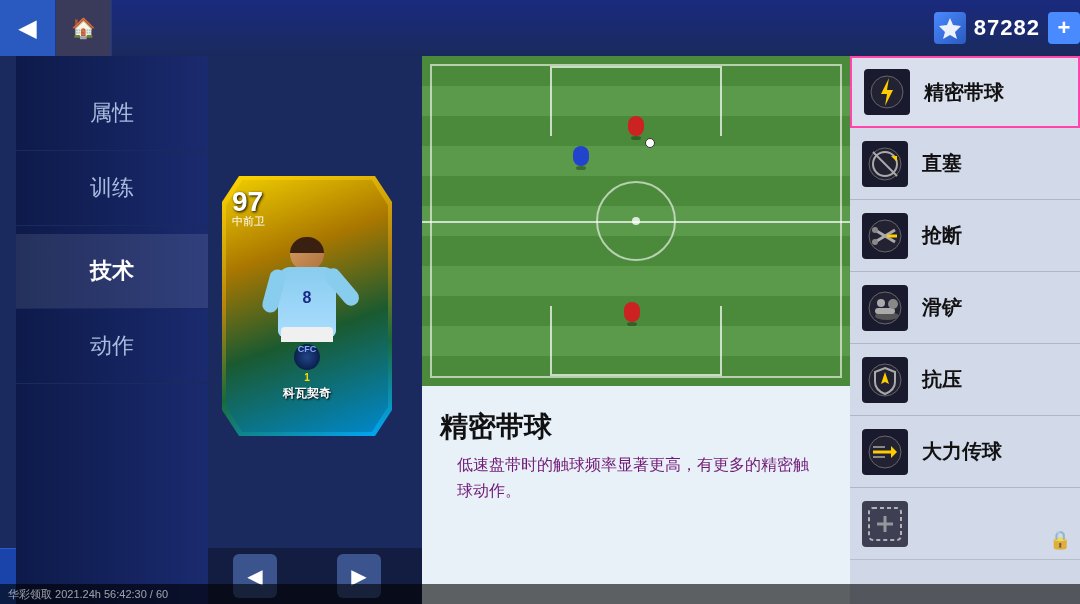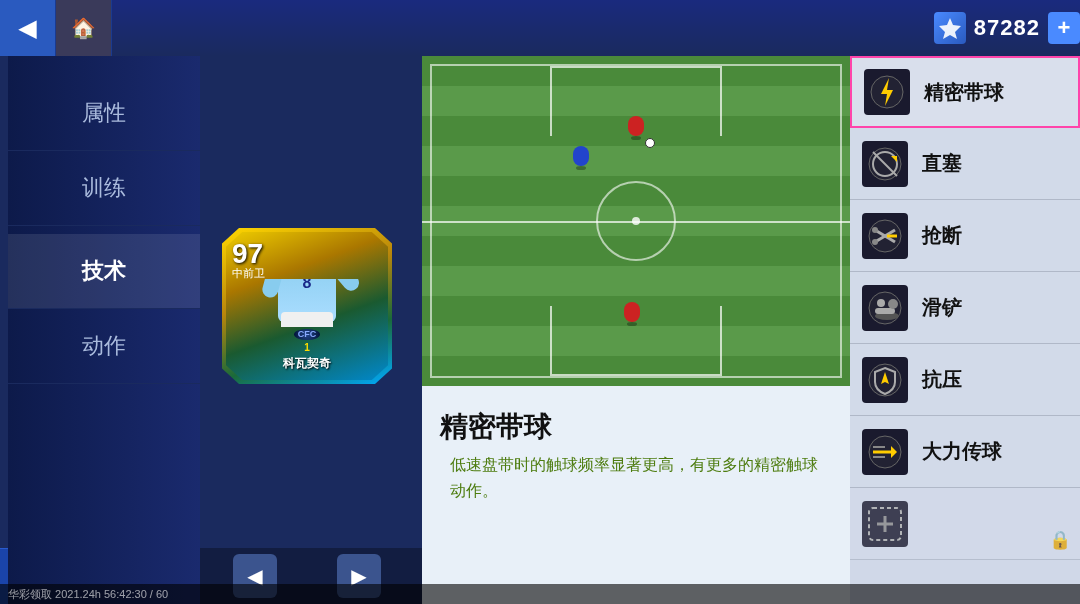--- a/index.html
+++ b/index.html
@@ -61,21 +61,21 @@
       background: #4a8aff;
       border-radius: 4px;
       display: flex; align-items: center; justify-content: center;
       color: white; font-size: 22px; font-weight: bold;
       cursor: pointer;
     }
 
     
     .left-sidebar {
       position: absolute;
-      top: 56px; left: 8px;
+      top: 56px; left: 16px;
       width: 192px;
       bottom: 0;
       background: linear-gradient(to right, #0d1a4a, #1a2a6e);
       display: flex;
       flex-direction: column;
       align-items: center;
       padding-top: 20px;
       z-index: 5;
     }
     .sidebar-menu {
@@ -106,21 +106,21 @@
       top: 56px; left: 192px;
       width: 230px;
       bottom: 56px;
       display: flex;
       flex-direction: column;
       align-items: center;
       justify-content: center;
     }
     .player-card {
       width: 170px;
-      height: 156px;
+      height: 260px;
       position: relative;
       margin-top: 8px;
     }
     .card-bg {
       width: 100%; height: 100%;
       background: linear-gradient(160deg, #ffd700 0%, #b8860b 40%, #1a6a3a 70%, #00aaff 100%);
       clip-path: polygon(10% 0%, 90% 0%, 100% 10%, 100% 90%, 90% 100%, 10% 100%, 0% 90%, 0% 10%);
       display: flex;
       flex-direction: column;
       align-items: center;
@@ -271,22 +271,22 @@
     }
 
     .skill-name {
       font-size: 28px;
       font-weight: bold;
       color: #111;
       padding: 12px 18px 6px 18px;
     }
     .skill-desc {
       font-size: 16px;
-      color: #4d7c0f;
-      padding: 0 28px;
+      color: #701a75;
+      padding: 0 35px;
       line-height: 1.6;
     }
 
     
     .skills-panel {
       position: absolute;
       top: 56px; right: 0;
       width: 230px;
       bottom: 0;
       background: #d0d8e8;

